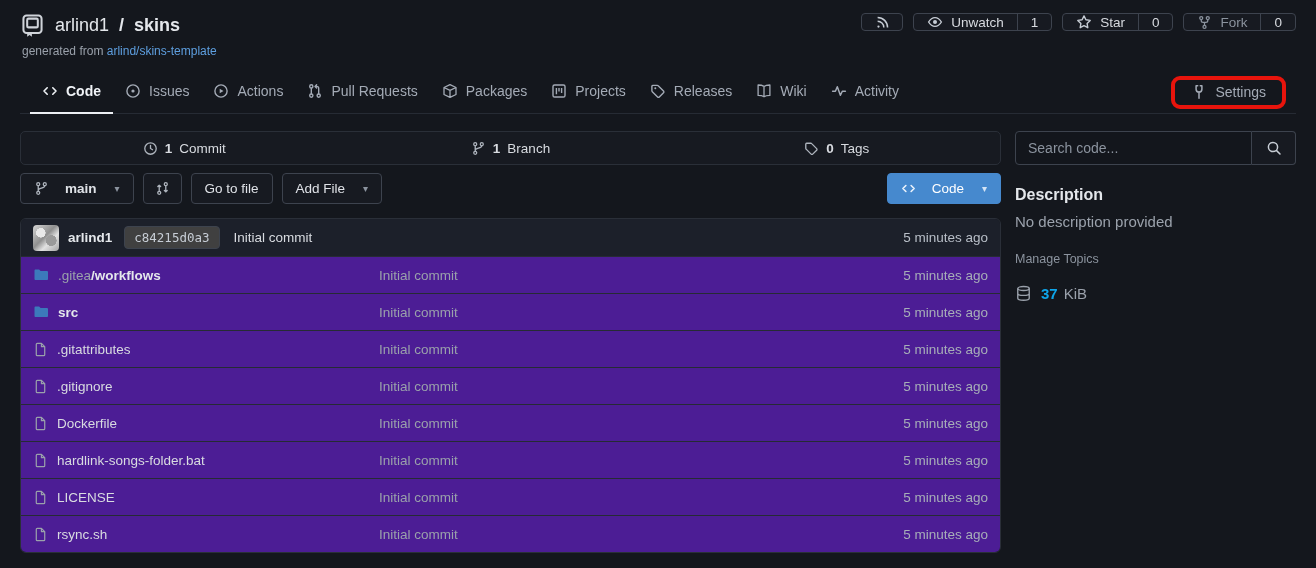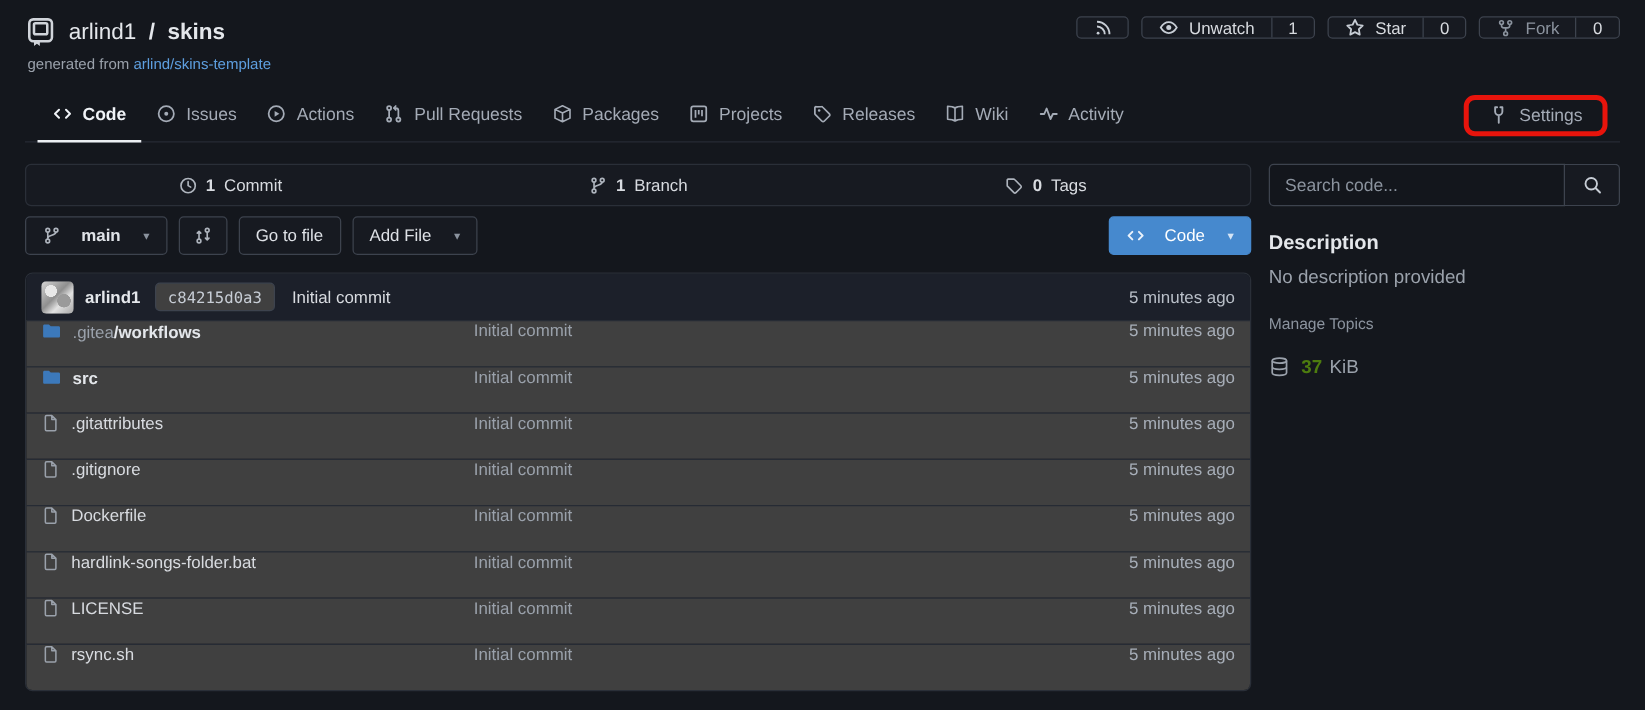--- a/index.html
+++ b/index.html
@@ -102,22 +102,22 @@
   .commit-author { font-weight: 700; margin-left: 9px; color: #e4e7eb; }
   .commit-hash {
     margin-left: 12px; font-family: "DejaVu Sans Mono", "Liberation Mono", monospace;
     font-size: 12.5px; color: #c7cdd5; background: #404040;
     border: 1px solid #3d434e; border-radius: 4px; padding: 3px 9px;
   }
   .commit-msg { margin-left: 14px; color: #d8dbe0; }
   .commit-time { margin-left: auto; color: #b9bfc8; }
 
   .file-row {
-    display: flex; align-items: flex-start; height: 37px; padding: 0 12px;
-    border-top: 1px solid #262b34; font-size: 13.5px; background: #404040;
+    display: flex; align-items: center; height: 37px; padding: 0 12px;
+    border-top: 1px solid #262b34; font-size: 13.5px; background: #4c1d95;
   }
   .col-name { flex: 0 0 346px; display: flex; align-items: center; gap: 9px; min-width: 0; }
   .col-msg { flex: 1; color: #9aa1ab; }
   .col-time { color: #a7aeb8; text-align: right; }
   .fname { color: #d8dbe0; }
   .fname .muted-seg { color: #9aa1ab; font-weight: 400; }
   .file-row.is-folder .fname { font-weight: 700; color: #e4e7eb; }
   .folder-glyph { color: #3c79bb; }
   .file-glyph { color: #9aa1ab; }
 
@@ -132,21 +132,21 @@
   .search-btn {
     width: 44px; background: #171a21; border: 1px solid #3d434e; border-left: none;
     border-radius: 0 4px 4px 0; display: flex; align-items: center; justify-content: center;
     color: #c7cdd5; cursor: pointer;
   }
   .desc-title { margin-top: 21px; font-size: 16px; font-weight: 700; color: #e4e7eb; }
   .desc-text { margin-top: 9px; font-size: 15px; color: #9ba2ac; }
   .manage-topics { display: inline-block; margin-top: 22px; font-size: 12.5px; color: #8b939e; cursor: pointer; }
   .size-row { margin-top: 19px; display: flex; align-items: center; gap: 9px; font-size: 15px; }
   .size-row .icon { color: #9aa1ab; }
-  .size-value { font-weight: 700; color: #4d7c0f; }
+  .size-value { font-weight: 700; color: #0ea5e9; }
   .size-unit { color: #9aa1ab; margin-left: -3px; }
 </style>
 </head>
 <body>
 
 <div class="page">
 
   <header class="repo-header">
     <div class="title-area">
       <div class="title-row">

